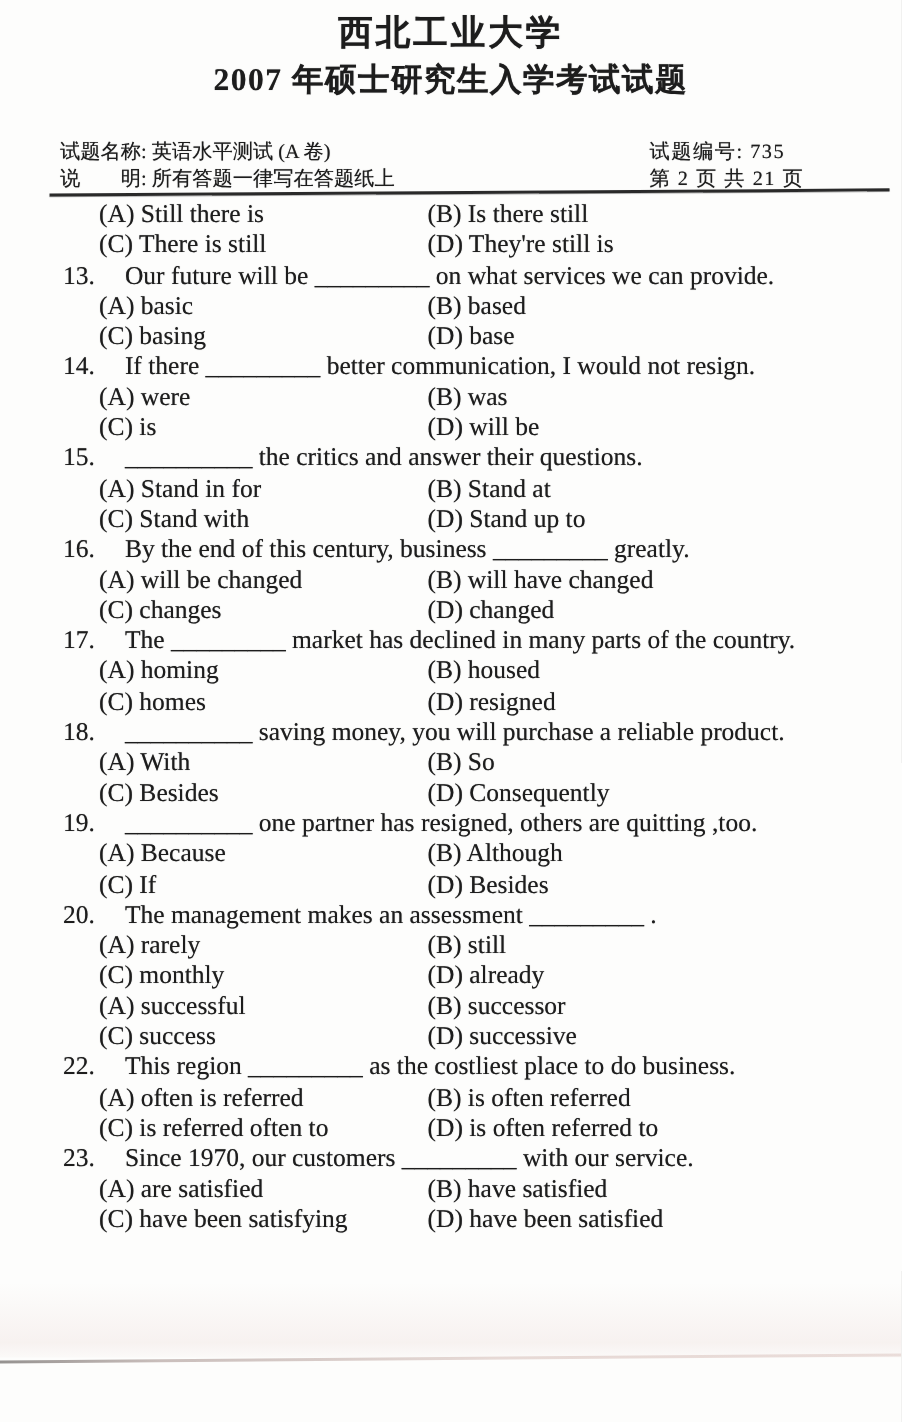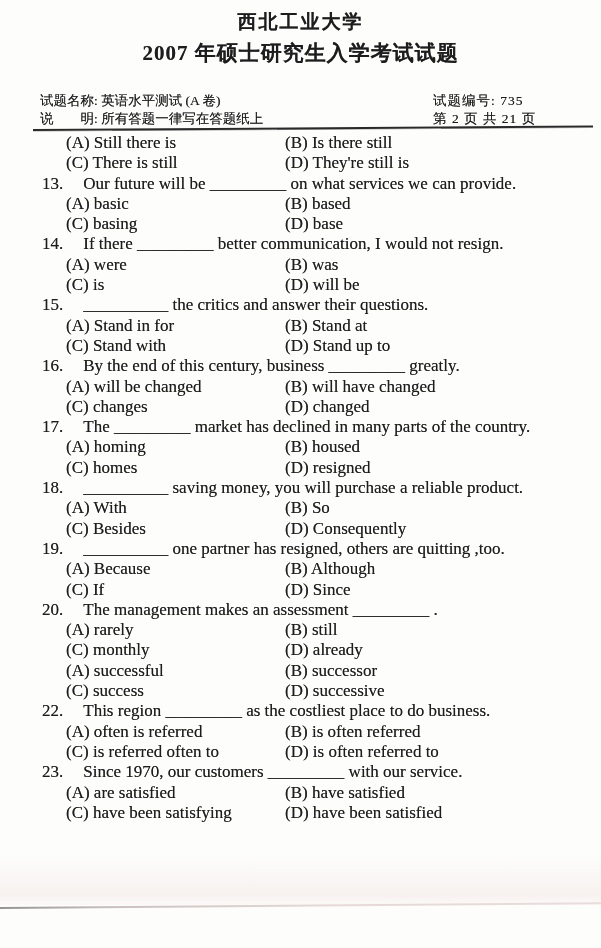--- a/index.html
+++ b/index.html
@@ -9,21 +9,21 @@
     width:601px; height:948px;
     background:#fdfdfc;
     font-family:"Liberation Serif","DejaVu Serif",serif;
     color:#1d1d1d;
     overflow:hidden;
     text-shadow:0 0 0.5px rgba(30,30,30,0.65);
   }
   
   .doc-header { position:absolute; top:10px; left:0; width:100%; text-align:center; }
   .university {
-    font-size:19px; font-weight:700; letter-spacing:2px; line-height:24px;
+    font-size:23px; font-weight:700; letter-spacing:2px; line-height:24px;
   }
   .exam-title {
     font-size:21px; font-weight:700; letter-spacing:1px; line-height:26px; margin-top:6px;
   }
   
   .meta { position:absolute; top:92px; left:40px; right:14px; font-size:13.5px; line-height:18px; }
   .meta span { white-space:pre-wrap; }
   .meta-left { position:absolute; left:0; top:0; width:400px; }
   .meta-right { position:absolute; left:393px; top:0; width:160px; letter-spacing:1px; }
   .meta-row { display:block; }
@@ -146,21 +146,21 @@
         <span class="opt">(D) Consequently</span>
       </div>
     </section>
 
     <section>
       <div class="stem"><span class="qnum">19.</span><span>__________ one partner has resigned, others are quitting ,too.</span></div>
       <div class="opts">
         <span class="opt">(A) Because</span>
         <span class="opt">(B) Although</span>
         <span class="opt">(C) If</span>
-        <span class="opt">(D) Since</span>
+        <span class="opt">(D) Besides</span>
       </div>
     </section>
 
     <section>
       <div class="stem"><span class="qnum">20.</span><span>The management makes an assessment _________ .</span></div>
       <div class="opts">
         <span class="opt">(A) rarely</span>
         <span class="opt">(B) still</span>
         <span class="opt">(C) monthly</span>
         <span class="opt">(D) already</span>

